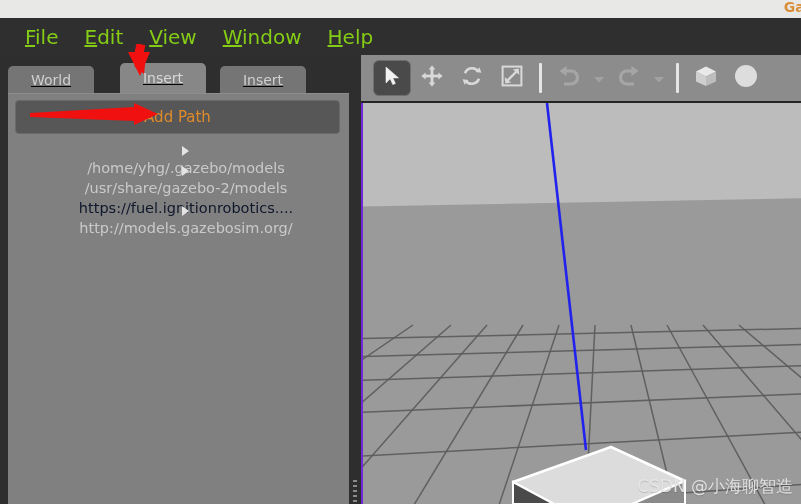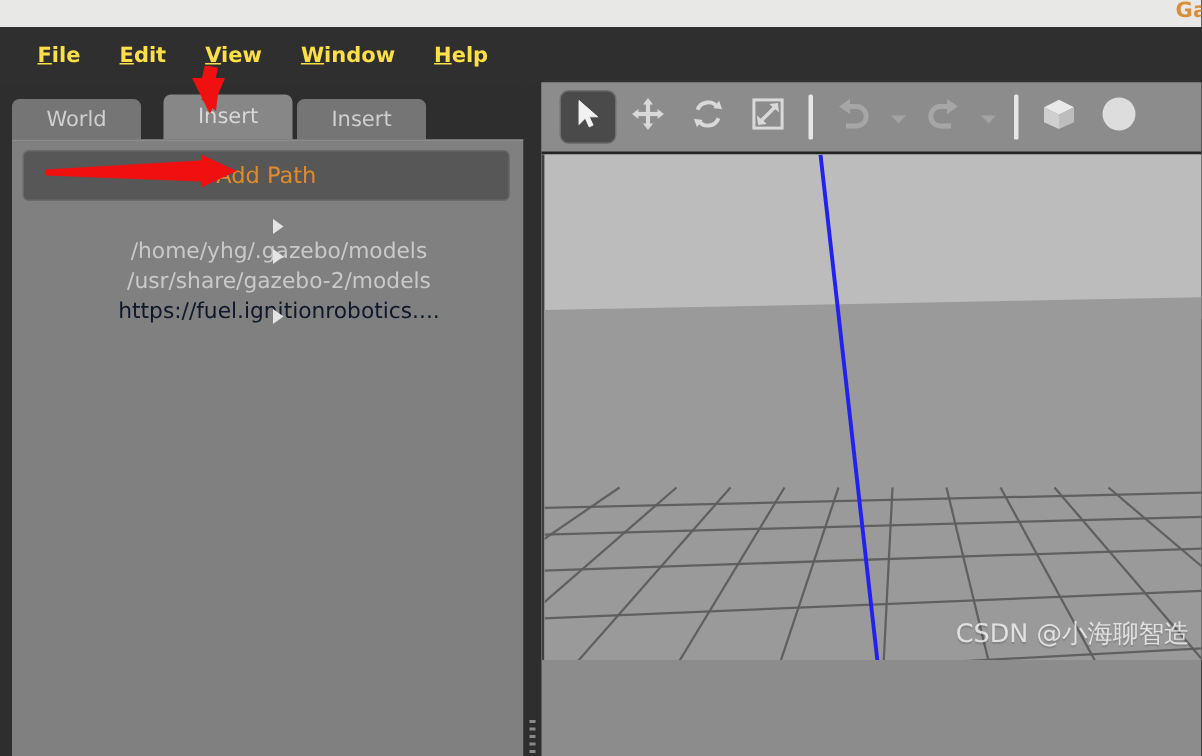--- a/index.html
+++ b/index.html
@@ -36,45 +36,45 @@
   .menubar {
     position: absolute; top: 18px; left: 0;
     width: 801px; height: 37px;
     background: #2f2f2f;
     display: flex;
     align-items: center;
     padding-left: 12px;
     gap: 0px;
   }
   .menu-item {
-    color: #fde047;
-    font-size: 14px;
+    color: #84cc16;
+    font-size: 20px;
     padding: 3px 13px;
     white-space: nowrap;
     cursor: default;
-    font-weight: bold;
   }
   .menu-item .mn {
     text-decoration: underline;
   }
 
   
   .left-panel {
     position: absolute;
     top: 55px; left: 0;
     width: 349px; height: 449px;
     background: #2e2e2e;
   }
   .tabbar {
     position: absolute;
     top: 8px; left: 8px;
     width: 341px; height: 30px;
     display: flex;
     align-items: flex-end;
-    gap: 3px;
+    gap: 14px;
+    text-decoration: underline;
   }
   .tab {
     height: 27px;
     min-width: 86px;
     padding: 0 14px;
     background: #757575;
     border-radius: 5px 5px 0 0;
     color: #cfcfcf;
     font-size: 14px;
     display: flex;
@@ -200,24 +200,24 @@
     width: 3px; height: 30px;
     background: #e6e6e6;
     margin: 0 6px;
     border-radius: 1px;
   }
 
   
   .viewport {
     position: absolute;
     top: 48px; left: 0;
-    width: 440px; height: 337px;
+    width: 440px; height: 401px;
     overflow: hidden;
     background: #b9b9b9;
-    border-left: 2px solid #404040;
+    border-left: 2px solid #6d28d9;
   }
   .sky {
     position: absolute;
     top: 0; left: 0;
     width: 440px; height: 110px;
     background: #bcbcbc;
   }
   .ground {
     position: absolute;
     top: 104px; left: -20px;
@@ -311,20 +311,21 @@
         <div class="tree-row">
           <span class="tri has"></span>
           <span class="tree-label">/usr/share/gazebo-2/models</span>
         </div>
         <div class="tree-row sub">
           <span class="tri"></span>
           <span class="tree-label">https://fuel.ignitionrobotics....</span>
         </div>
         <div class="tree-row">
           <span class="tri has"></span>
+          <span class="tree-label">http://models.gazebosim.org/</span>
         </div>
       </div>
 
     </div>
   </div>
 
   <div class="splitter">
     <div class="splitter-dots">
       <i></i>
         <i></i>

